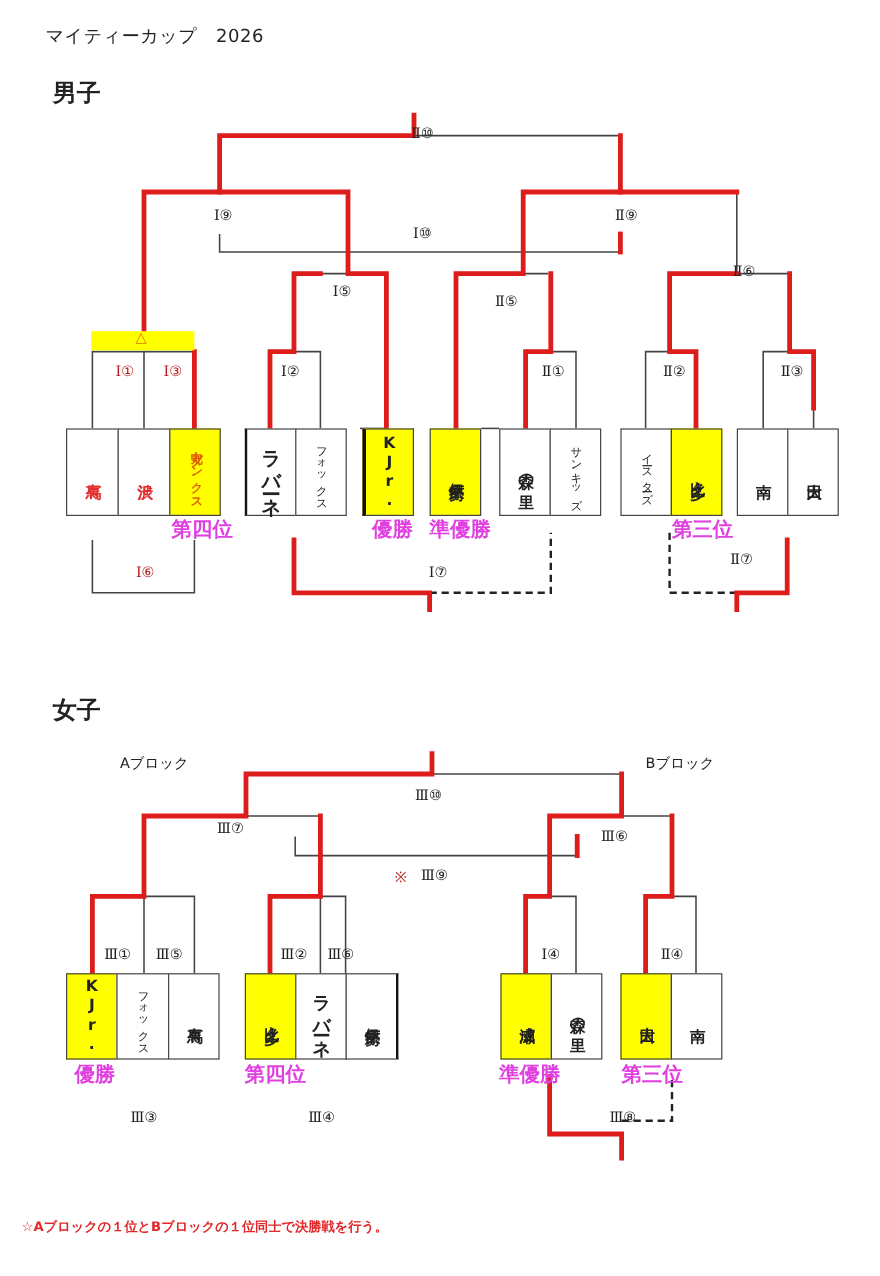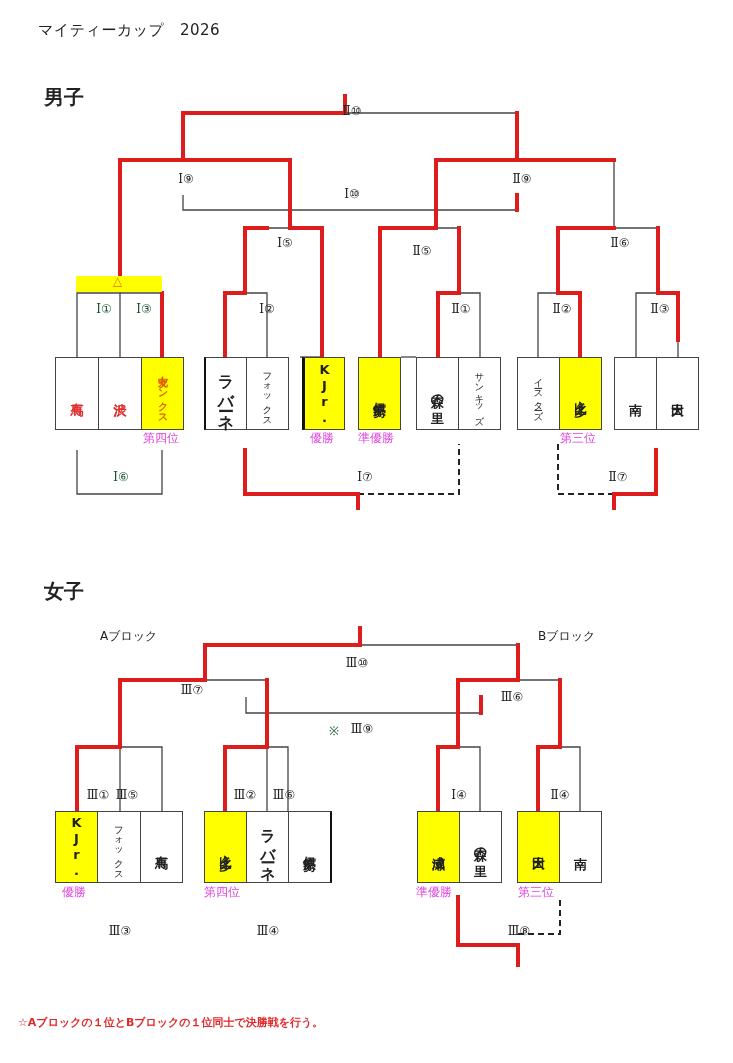--- a/index.html
+++ b/index.html
@@ -1,33 +1,33 @@
 <!DOCTYPE html>
 <html><head>
 <meta charset="utf-8">
 <style>
   html, body { margin:0; padding:0; background:#ffffff; }
   body { width:733px; height:1063px; position:relative; overflow:hidden;
          font-family:"DejaVu Sans", "Liberation Sans", sans-serif; color:#222; }
   .abs { position:absolute; }
   #title { left:38px; top:21px; font-size:15px; letter-spacing:0.5px; }
   .section { font-size:20px; font-weight:bold; }
-  #men-title { left:44px; top:84px;text-align:center; }
+  #men-title { left:44px; top:64px;text-align:center; }
   #women-title { left:44px; top:578px;text-align:center; }
   svg#lines { position:absolute; left:0; top:0; }
   .lbl { position:absolute; font-family:"DejaVu Serif", "Liberation Serif", serif; font-size:12px; white-space:nowrap; transform:translateX(-50%); }
-  .lbl.red { color:#14532d; }
+  .lbl.red { color:#b91c1c; }
   .box { position:absolute; border:1.5px solid #444; box-sizing:border-box; background:#fff;
          display:flex; align-items:center; justify-content:center; }
   .box.win { background:#ffff00; }
   .vt { writing-mode:vertical-rl; text-orientation:upright; font-size:13px; font-weight:bold; letter-spacing:1px; line-height:1; }
   .vt.small { font-size:9.5px; font-weight:normal; letter-spacing:0; }
   .vt.red { color:#e03030; }
   .vt.orange { color:#e06000; font-size:10px; }
-  .rank { position:absolute; color:#e040e0; font-size:12px; font-weight:normal; white-space:nowrap; }
+  .rank { position:absolute; color:#e040e0; font-size:17px; font-weight:bold; white-space:nowrap; }
   .block { position:absolute; font-size:12px; }
   #note { left:18px; top:1015px; color:#e0282a; font-size:11px; font-weight:bold; }
   #seed-bar { left:76px; top:276px; width:86px; height:16px; background:#ffff00; }
   #seed-mark { left:113px; top:274px; color:#e07000; font-size:12px; }
 </style>
 </head>
 <body>
 
 <div id="title" class="abs">マイティーカップ　2026</div>
 <div id="men-title" class="abs section">男子</div>
@@ -88,34 +88,34 @@
       <polyline points="560,680 560,747 538,747 538,811"></polyline>
       <polyline points="458,897 458,945 518,945 518,965"></polyline>
     </g>
 </svg>
 
 <div id="seed-bar" class="abs"></div>
 <div id="seed-mark" class="abs">△</div>
 
 <div class="lbl red" style="left:104px;top:302px">Ⅰ①</div>
 <div class="lbl red" style="left:144px;top:302px">Ⅰ③</div>
-<div class="lbl" style="left:267px;top:302px">Ⅰ②</div>
+<div class="lbl" style="left:242px;top:302px">Ⅰ②</div>
 <div class="lbl" style="left:285px;top:236px">Ⅰ⑤</div>
 <div class="lbl" style="left:461px;top:302px">Ⅱ①</div>
 <div class="lbl" style="left:422px;top:244px">Ⅱ⑤</div>
 <div class="lbl" style="left:562px;top:302px">Ⅱ②</div>
 <div class="lbl" style="left:660px;top:302px">Ⅱ③</div>
-<div class="lbl" style="left:620px;top:236px">Ⅱ⑥</div>
+<div class="lbl" style="left:620px;top:219px">Ⅱ⑥</div>
 <div class="lbl" style="left:186px;top:172px">Ⅰ⑨</div>
 <div class="lbl" style="left:352px;top:187px">Ⅰ⑩</div>
 <div class="lbl" style="left:522px;top:172px">Ⅱ⑨</div>
 <div class="lbl" style="left:352px;top:104px">Ⅱ⑩</div>
 <div class="lbl red" style="left:121px;top:470px">Ⅰ⑥</div>
 <div class="lbl" style="left:365px;top:470px">Ⅰ⑦</div>
-<div class="lbl" style="left:618px;top:470px">Ⅱ⑦</div>
+<div class="lbl" style="left:618px;top:459px">Ⅱ⑦</div>
 
 <div class="box" style="left:55px;top:357px;width:44px;height:73px">
     <span class="vt red">有馬</span>
   </div>
 <div class="box" style="left:98px;top:357px;width:44px;height:73px">
     <span class="vt red">渋沢</span>
   </div>
 <div class="box win" style="left:141px;top:357px;width:43px;height:73px">
     <span class="vt orange">中丸ダンクス</span>
   </div>
@@ -162,21 +162,21 @@
 
 <div class="block" style="left:100px;top:628px">Aブロック</div>
 <div class="block" style="left:538px;top:628px">Bブロック</div>
 
 <div class="lbl" style="left:357px;top:656px">Ⅲ⑩</div>
 <div class="lbl" style="left:192px;top:683px">Ⅲ⑦</div>
 <div class="lbl" style="left:512px;top:690px">Ⅲ⑥</div>
 <div class="lbl red" style="left:334px;top:722px">※</div>
 <div class="lbl" style="left:362px;top:722px">Ⅲ⑨</div>
 <div class="lbl" style="left:98px;top:788px">Ⅲ①</div>
-<div class="lbl" style="left:127px;top:788px">Ⅲ⑤</div>
+<div class="lbl" style="left:141px;top:788px">Ⅲ⑤</div>
 <div class="lbl" style="left:245px;top:788px">Ⅲ②</div>
 <div class="lbl" style="left:284px;top:788px">Ⅲ⑥</div>
 <div class="lbl" style="left:459px;top:788px">Ⅰ④</div>
 <div class="lbl" style="left:560px;top:788px">Ⅱ④</div>
 <div class="lbl" style="left:120px;top:924px">Ⅲ③</div>
 <div class="lbl" style="left:268px;top:924px">Ⅲ④</div>
 <div class="lbl" style="left:519px;top:924px">Ⅲ⑧</div>
 
 <div class="box win" style="left:55px;top:811px;width:43px;height:72px">
     <span class="vt">KJr.</span>

